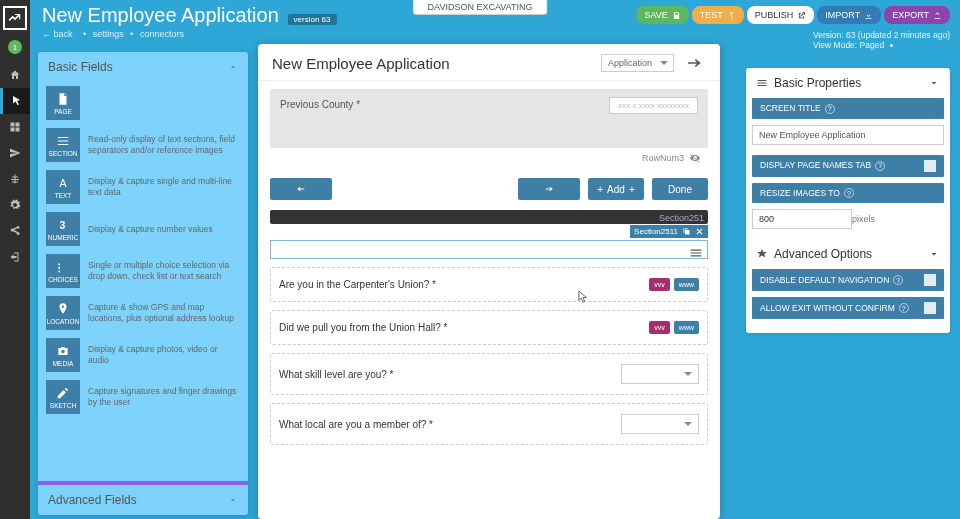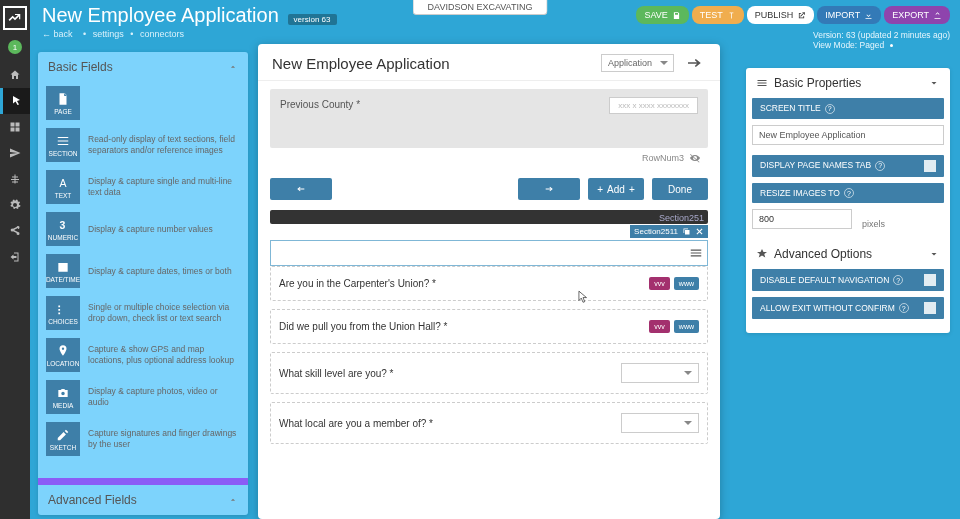--- a/index.html
+++ b/index.html
@@ -44,41 +44,41 @@
 .rownum svg{width:14px;height:12px;fill:#888}
 .btnrow{display:flex;gap:8px;margin:6px 0 10px;align-items:center}
 .btnrow .pb{background:#3e7fa8;color:#fff;height:22px;border-radius:2px;display:flex;align-items:center;justify-content:center;font-size:10px;cursor:pointer;gap:4px}
 .btnrow .pb svg{width:12px;height:10px;fill:#fff}
 .btnrow .pb.w1{width:62px}
 .btnrow .pb.addb{width:56px}
 .btnrow .pb.done{width:56px}
 .btnrow .sp{flex:1}
 .secbar{background:#333;height:14px;border-radius:2px;position:relative;margin-bottom:16px}
 .secbar .tag{position:absolute;right:4px;top:3px;font-size:9px;color:#aac}
-.selrow{border:1px solid #7fb7d6;background:#fff;height:26px;position:relative;margin-bottom:0}
+.selrow{border:1px solid #7fb7d6;background:#fff;height:19px;position:relative;margin-bottom:8px}
 .selrow .badge{position:absolute;right:-1px;top:-16px;background:#3e7fa8;color:#fff;font-size:8px;padding:2px 4px;display:flex;align-items:center;gap:4px}
 .selrow .badge svg{width:9px;height:9px;fill:#fff;cursor:pointer}
 .selrow .menu{position:absolute;right:4px;top:5px;cursor:pointer}
 .selrow .menu svg{width:14px;height:14px;fill:#555}
 .dash{border:1px dashed #ccc;border-radius:2px;padding:10px 8px;margin-bottom:8px;display:flex;align-items:center;justify-content:space-between}
 .dash .q{font-size:10px;color:#333}
 .dash .chips{display:flex;gap:4px}
 .chip{font-size:7px;color:#fff;padding:3px 5px;border-radius:2px;cursor:pointer}
 .chip.m{background:#a3306e}
 .chip.b{background:#3e7fa8}
 .dd{border:1px solid #ccc;width:78px;height:20px;position:relative;background:#fff}
 .dd::after{content:"";position:absolute;right:6px;top:50%;margin-top:-2px;border:4px solid transparent;border-top-color:#888}
 .panelR{position:absolute;right:10px;top:68px;width:204px;background:#fff;border-radius:3px;box-shadow:0 1px 4px rgba(0,0,0,.12);padding-bottom:8px}
 .panelR .ph{padding:8px 10px;font-size:12px;color:#333;display:flex;justify-content:space-between;align-items:center;cursor:pointer}
 .panelR .ph svg{width:12px;height:12px;fill:#555}
 .bar{background:#3e7fa8;color:#fff;font-size:8.5px;padding:5px 8px;margin:0 6px 6px;display:flex;align-items:center;justify-content:space-between;border-radius:1px}
 .bar .q{width:10px;height:10px;border:1px solid rgba(255,255,255,.6);border-radius:50%;display:inline-flex;align-items:center;justify-content:center;font-size:7px;margin-left:4px}
 .bar .cb{width:12px;height:12px;background:#fff;opacity:.85}
 .inp{margin:0 6px 10px;border:1px solid #ccc;padding:4px 6px;font-size:9px;color:#555;background:#fff}
-.inprow{display:flex;align-items:flex-end;gap:10px;margin:0 6px 10px}
+.inprow{display:flex;align-items:center;gap:0;margin:0 6px 10px}
 .inprow .inp2{border:1px solid #ccc;padding:4px 6px;font-size:9px;width:100px;background:#fff}
 .inprow .u{font-size:9px;color:#777}
 .cursor{position:absolute;left:576px;top:288px;pointer-events:none}
 .cursor svg{width:14px;height:18px}
 .chev{width:10px;height:10px;fill:#777}
 </style>
 </head>
 <body>
 
 <div class="org">DAVIDSON EXCAVATING</div>
@@ -221,29 +221,20 @@
           <svg viewBox="0 0 24 24">
             <text x="6" y="18" font-size="18" font-weight="bold" fill="#fff">3</text>
           </svg>
           <div class="lb">NUMERIC</div>
         </div>
         <div class="desc">Display &amp; capture number values</div>
       </div>
       <div class="fld">
         <div class="fic">
           <svg viewBox="0 0 24 24">
-            <path d="M4 5h16v15H4zM4 9h16M8 3v4M16 3v4"></path>
-          </svg>
-          <div class="lb">DATE/TIME</div>
-        </div>
-        <div class="desc">Display &amp; capture dates, times or both</div>
-      </div>
-      <div class="fld">
-        <div class="fic">
-          <svg viewBox="0 0 24 24">
             <path d="M4 6h3v3H4zM9 7h11M4 12h3v3H4zM9 13h11M4 18h3v3H4zM9 19h11"></path>
           </svg>
           <div class="lb">CHOICES</div>
         </div>
         <div class="desc">Single or multiple choice selection via drop down, check list or text search</div>
       </div>
       <div class="fld">
         <div class="fic">
           <svg viewBox="0 0 24 24">
             <path d="M12 2a6 6 0 016 6c0 4-6 12-6 12S6 12 6 8a6 6 0 016-6zm0 4a2 2 0 100 4 2 2 0 000-4z"></path>
@@ -264,21 +255,21 @@
       <div class="fld">
         <div class="fic">
           <svg viewBox="0 0 24 24">
             <path d="M3 17l10-10 4 4L7 21H3zM15 5l2-2 4 4-2 2z"></path>
           </svg>
           <div class="lb">SKETCH</div>
         </div>
         <div class="desc">Capture signatures and finger drawings by the user</div>
       </div>
     </div>
-  <div class="ph" style="border-top:7px solid #8b5cf6">
+  <div class="ph" style="border-top:4px solid #8b5cf6">
     <span>Advanced Fields</span>
     <svg class="chev" viewBox="0 0 24 24">
         <path d="M7 14l5-5 5 5z"></path>
       </svg>
   </div>
 </div>
 
 <div class="canvas">
   <div class="ch">
     <div class="t">New Employee Application</div>

